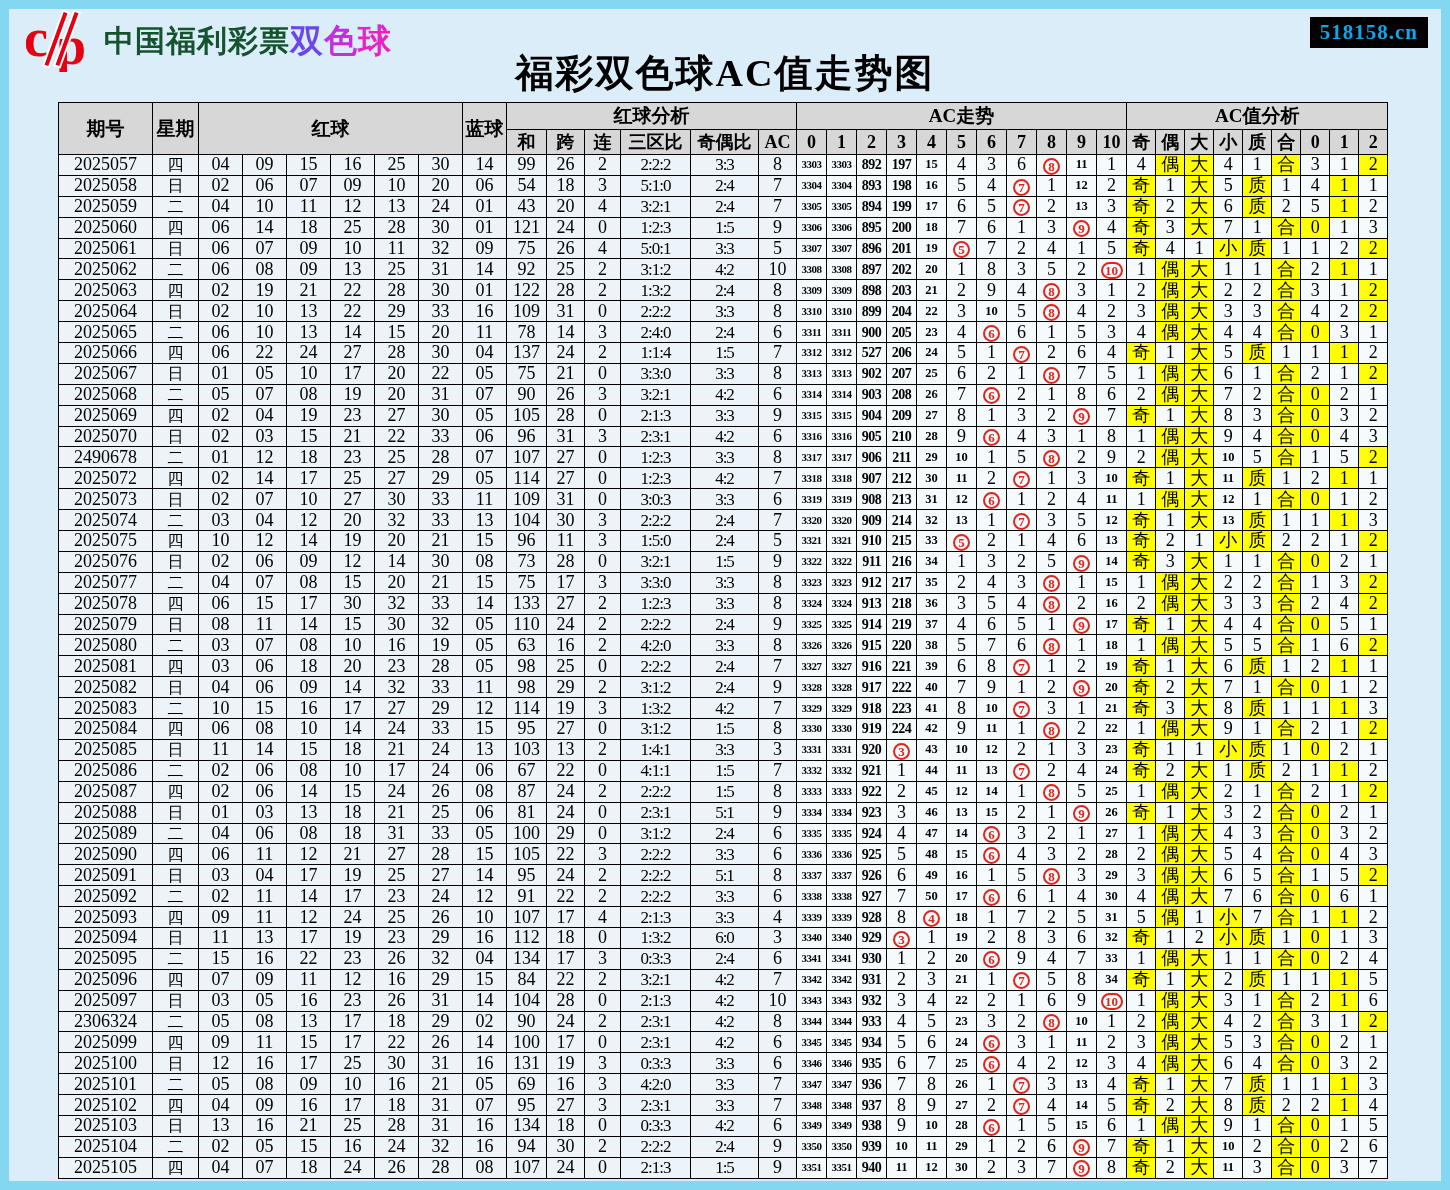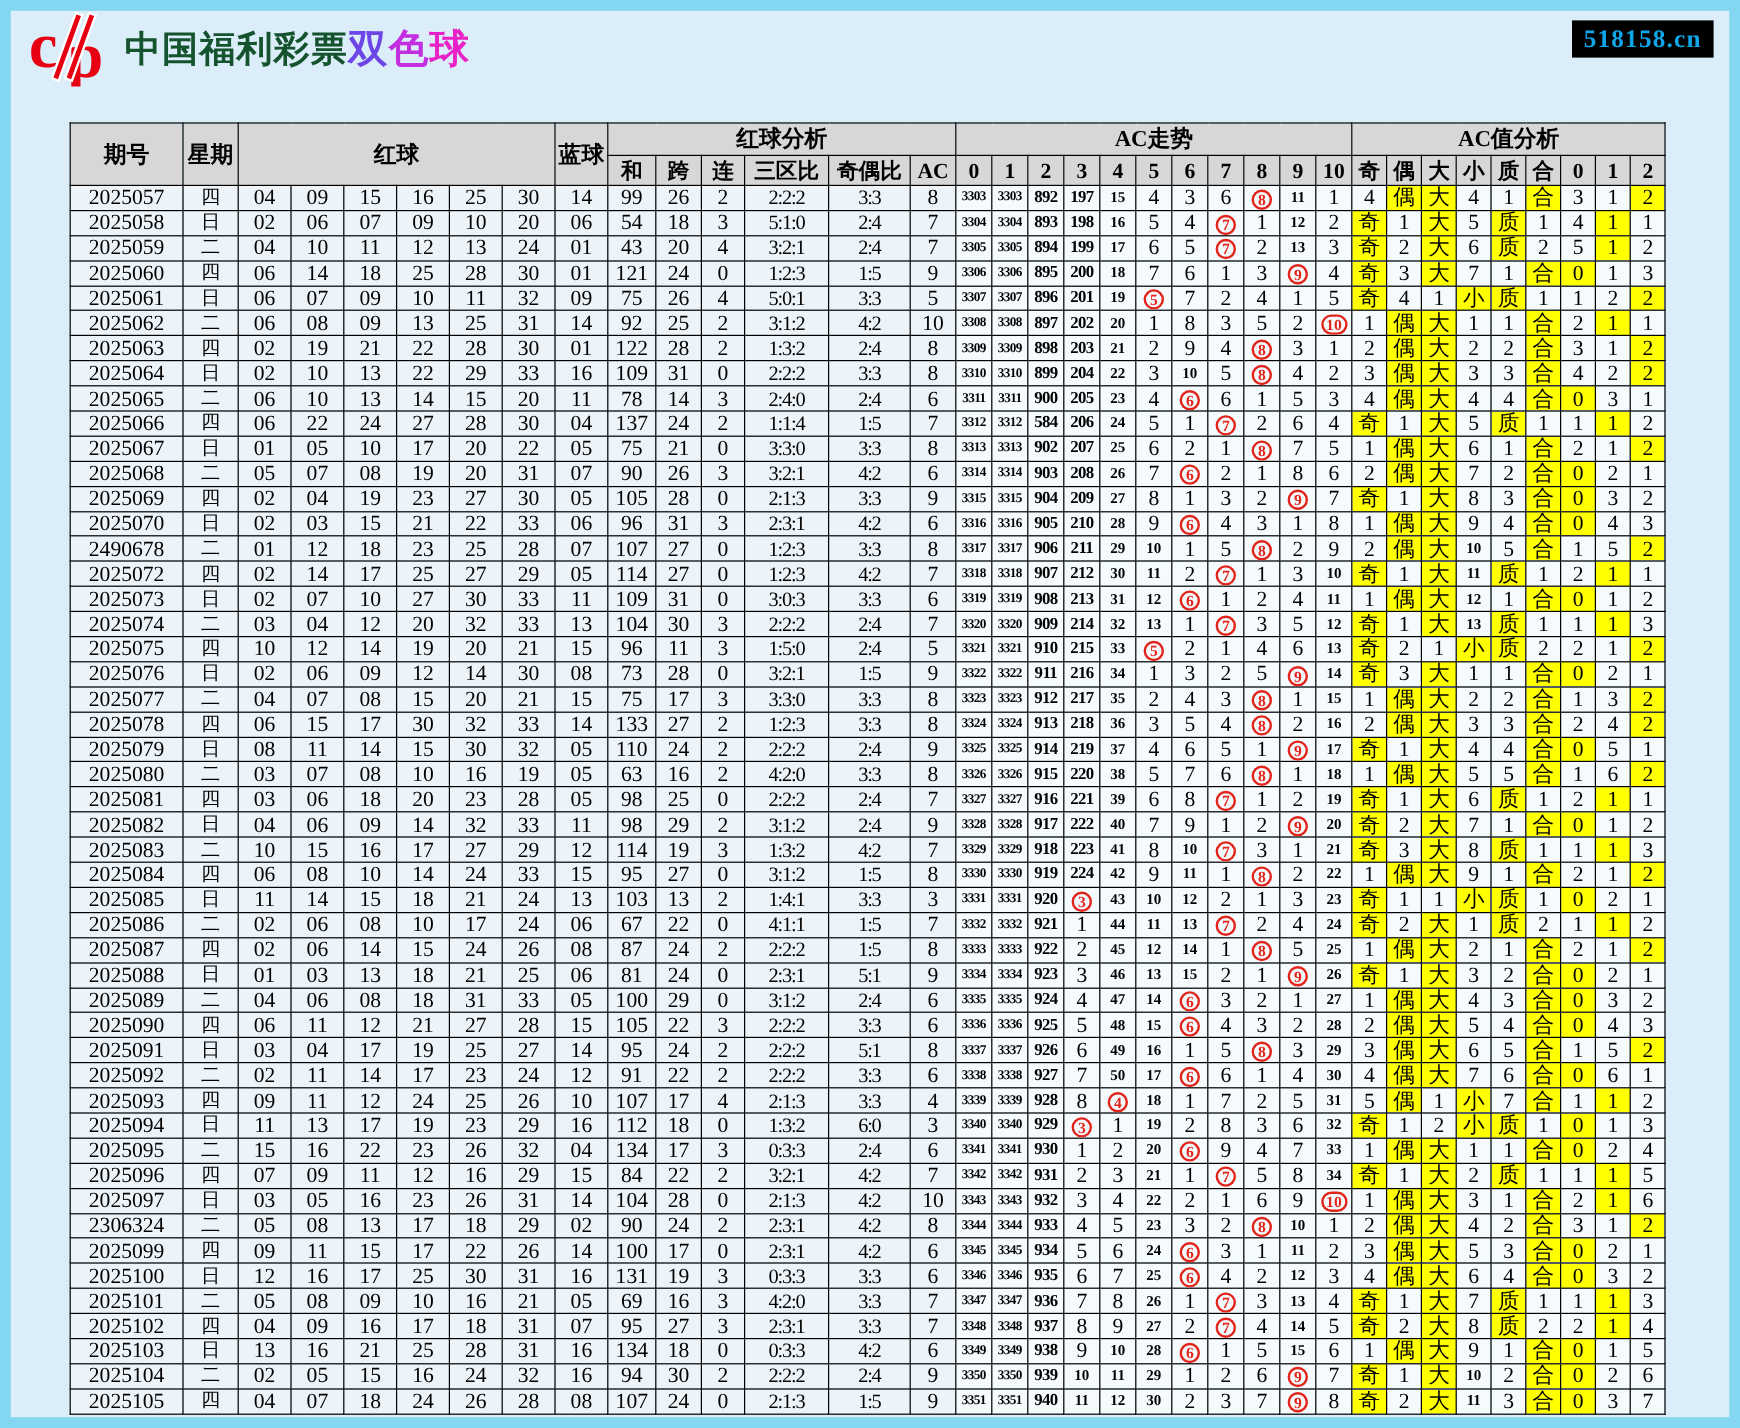--- a/index.html
+++ b/index.html
@@ -43,20 +43,21 @@
         <text x="-2" y="46" font-size="54" font-weight="bold" font-family="serif">c</text>
         <text x="30" y="54" font-size="54" font-weight="bold" font-family="serif">p</text>
         <rect x="27" y="0" width="6" height="58" transform="rotate(20 30 29)" stroke="#fff" stroke-width="2"></rect>
         <rect x="38" y="0" width="6" height="58" transform="rotate(20 41 29)" stroke="#fff" stroke-width="2"></rect>
       </g>
     </svg>
     <span class="logo-text">中国福利彩票</span>
     <span class="logo-brand"><span style="color: rgb(109, 70, 232);">双</span><span style="color: rgb(195, 47, 224);">色</span><span style="color: rgb(232, 34, 198);">球</span></span>
   </div>
 
+  <div class="page-title">福彩双色球AC值走势图</div>
 
   <div class="watermark">518158.cn</div>
 
   <table class="trend">
     <colgroup>
         <col style="width: 94px;">
         <col style="width: 46px;">
         <col style="width: 44px;">
         <col style="width: 44px;">
         <col style="width: 44px;">
@@ -475,21 +476,21 @@
           <td class="c-red">30</td>
           <td class="c-blue">04</td>
           <td class="c-big">137</td>
           <td class="c-big">24</td>
           <td class="c-big">2</td>
           <td class="c-ratio">1:1:4</td>
           <td class="c-ratio">1:5</td>
           <td class="c-big">7</td>
           <td class="t n4">3312</td>
           <td class="t n4">3312</td>
-          <td class="t n3">584</td>
+          <td class="t n3">527</td>
           <td class="t n3">206</td>
           <td class="t n2">24</td>
           <td class="t n1">5</td>
           <td class="t n1">1</td>
           <td class="t"><span class="circle">7</span></td>
           <td class="t n1">2</td>
           <td class="t n1">6</td>
           <td class="t n1">4</td>
           <td class="a cjk yellow">奇</td>
           <td class="a n1">1</td>

